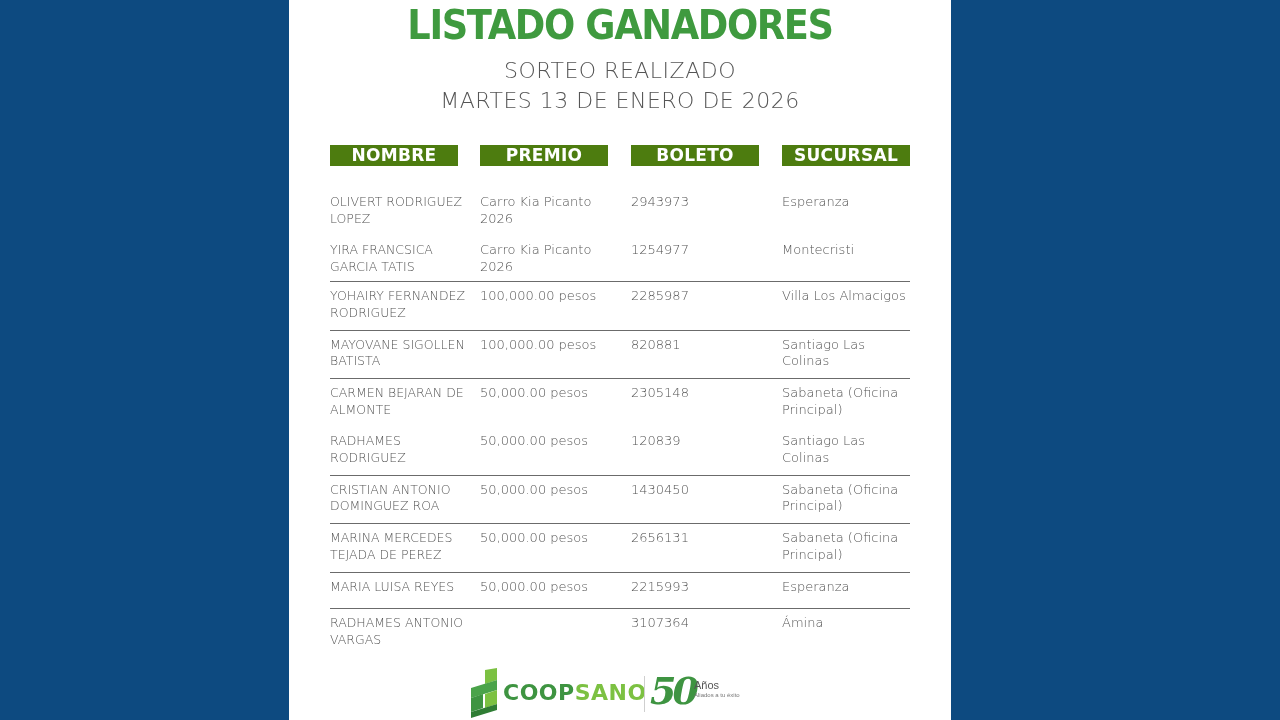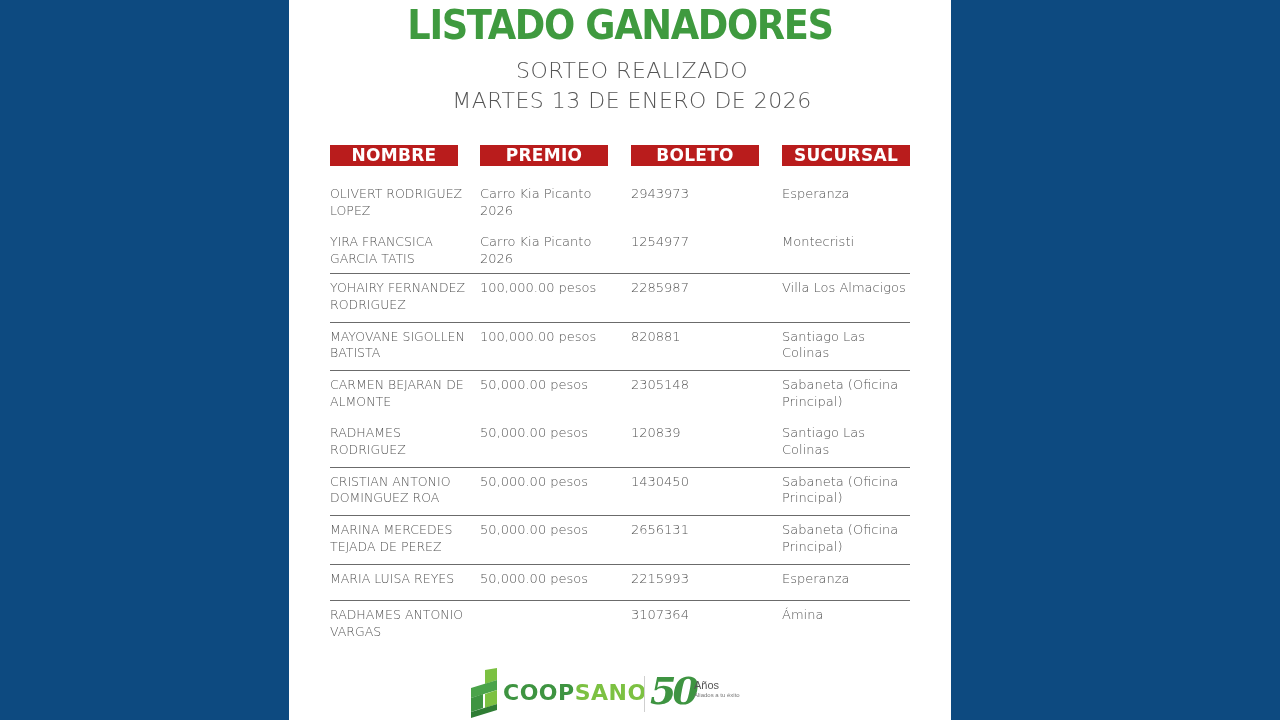--- a/index.html
+++ b/index.html
@@ -2,28 +2,28 @@
 <html><head>
 <meta charset="utf-8">
 <style>
   * { box-sizing: border-box; margin: 0; padding: 0; }
   html, body { width: 1280px; height: 720px; overflow: hidden; }
   body { background: #0d4a80; font-family: "Liberation Sans", sans-serif; position: relative; }
   .page { position: absolute; left: 289px; top: 0; width: 662px; height: 720px; background: #ffffff; }
   .title { position: absolute; left: 0; width: 662px; top: 2px; text-align: center;
     font-family: "DejaVu Sans", sans-serif; font-weight: bold; font-size: 40px; color: #3f9a3f;
     letter-spacing: -1.5px; transform: scaleX(0.92); }
-  .subtitle { position: absolute; left: 12px; width: 662px; text-align: center; color: #555555;
+  .subtitle { position: absolute; left: 0; width: 662px; text-align: center; color: #555555;
     font-family: "DejaVu Sans", sans-serif; font-size: 22px; letter-spacing: 0.5px; font-weight: 300; }
   .sub1 { top: 58px; }
   .sub2 { top: 88px; }
-  .th { position: absolute; top: 145px; height: 21px; width: 128px; background: #b91c1c;
+  .th { position: absolute; top: 145px; height: 21px; width: 128px; background: #4d7c0f;
     color: #fff; font-weight: bold; font-size: 17px; text-align: center; line-height: 21px;
     font-family: "DejaVu Sans", sans-serif; letter-spacing: 0.3px; }
-  .rows { position: absolute; left: 41px; top: 180px; width: 580px; }
+  .rows { position: absolute; left: 41px; top: 188px; width: 580px; }
   .row { position: relative; width: 580px; }
   .row.line { border-bottom: 1.5px solid #6b6b6b; }
   .cell { position: absolute; top: 6px; font-size: 13px; line-height: 16.5px; color: #555555;
     font-family: "DejaVu Sans", sans-serif; font-weight: 300; }
   .c-name { left: 0; width: 145px; font-size: 12.5px; }
   .c-prize { left: 150px; width: 140px; }
   .c-ticket { left: 301px; width: 127px; text-align: left; }
   .c-branch { left: 452px; width: 130px; }
   .logo { position: absolute; left: 178px; top: 666px; width: 280px; height: 52px; }
   .logo-text { position: absolute; left: 36px; top: 14px; font-family: "DejaVu Sans", sans-serif;

